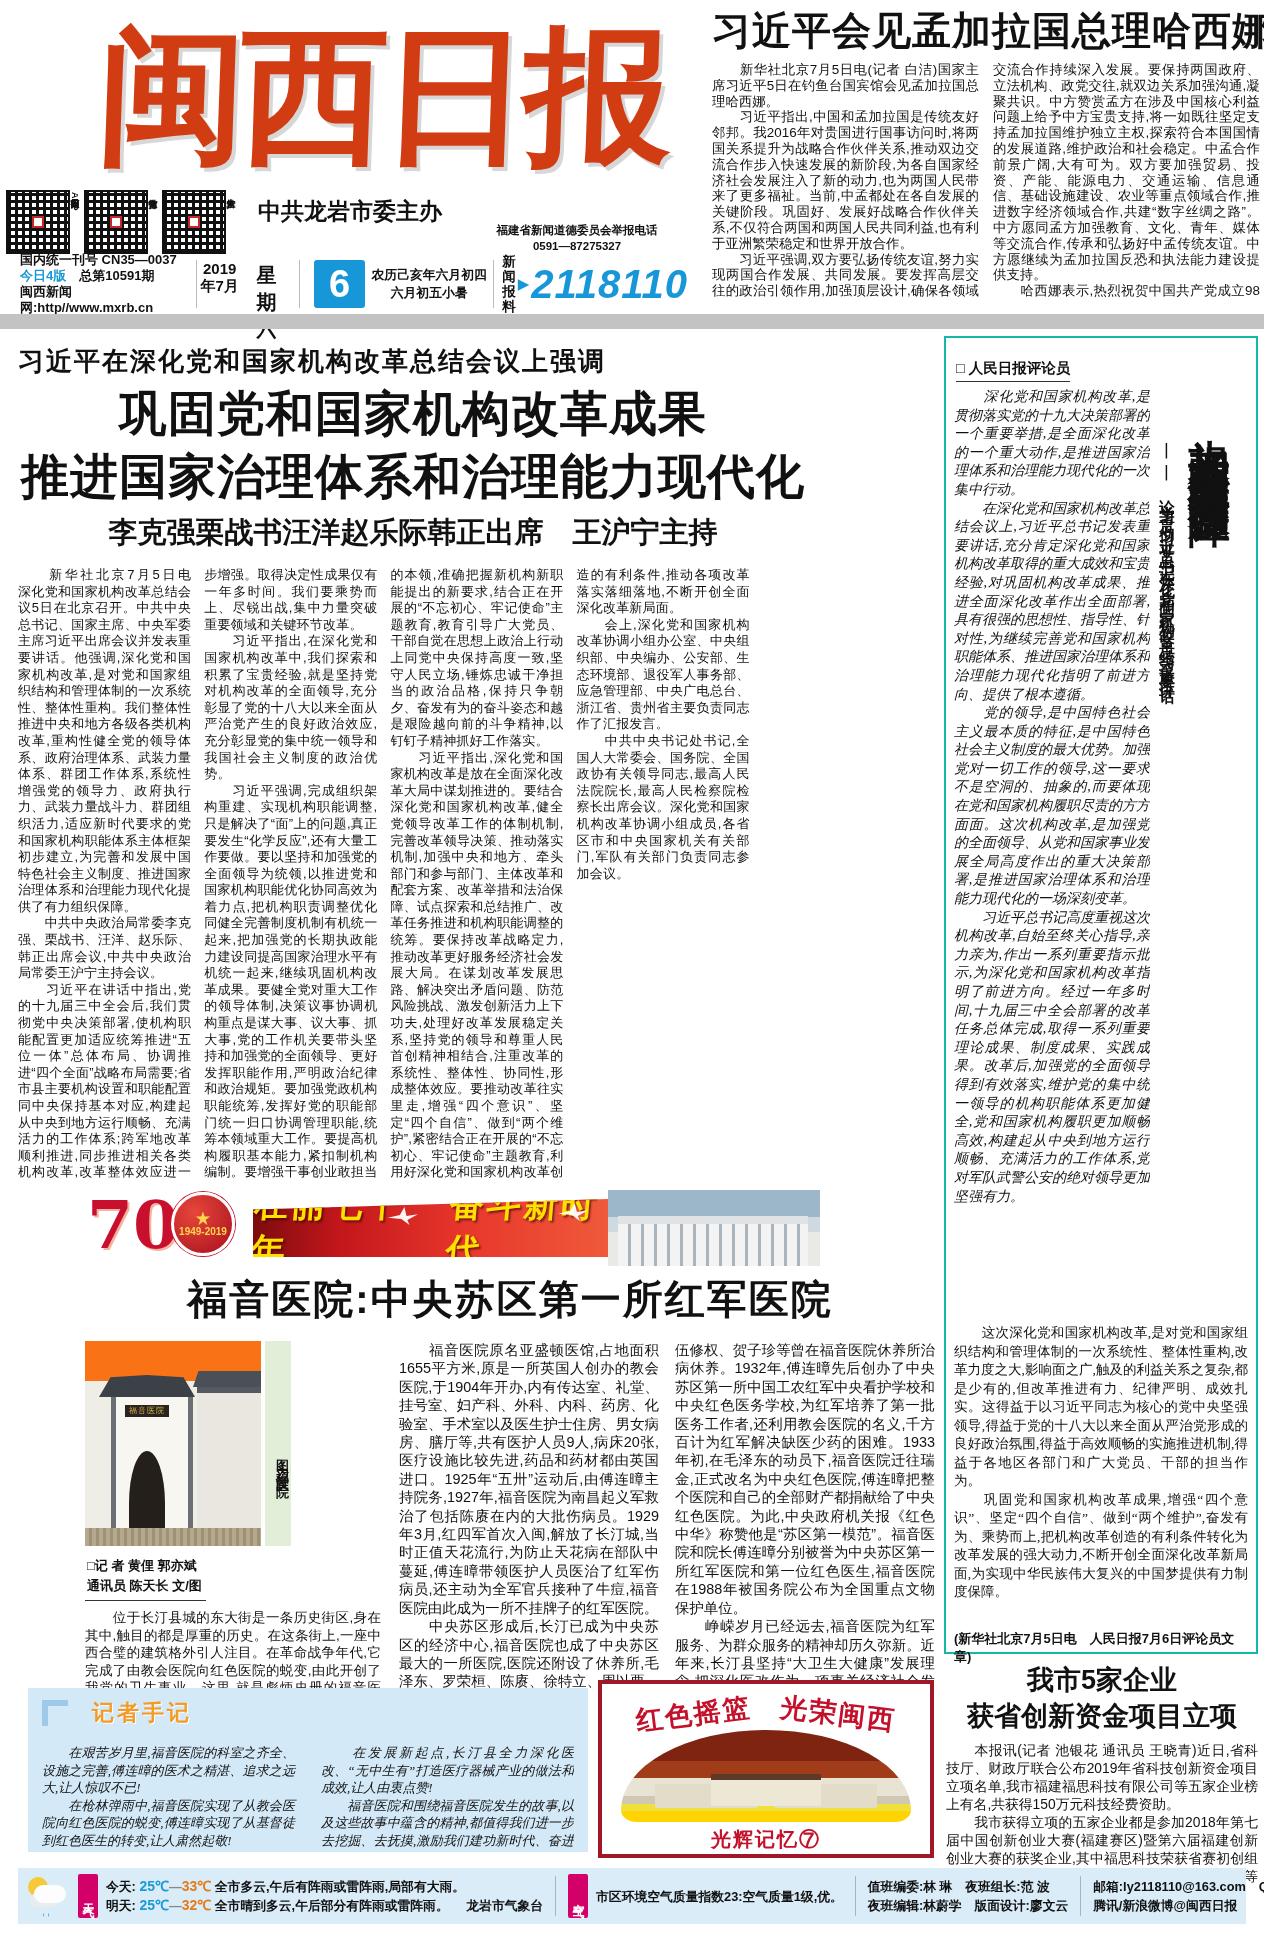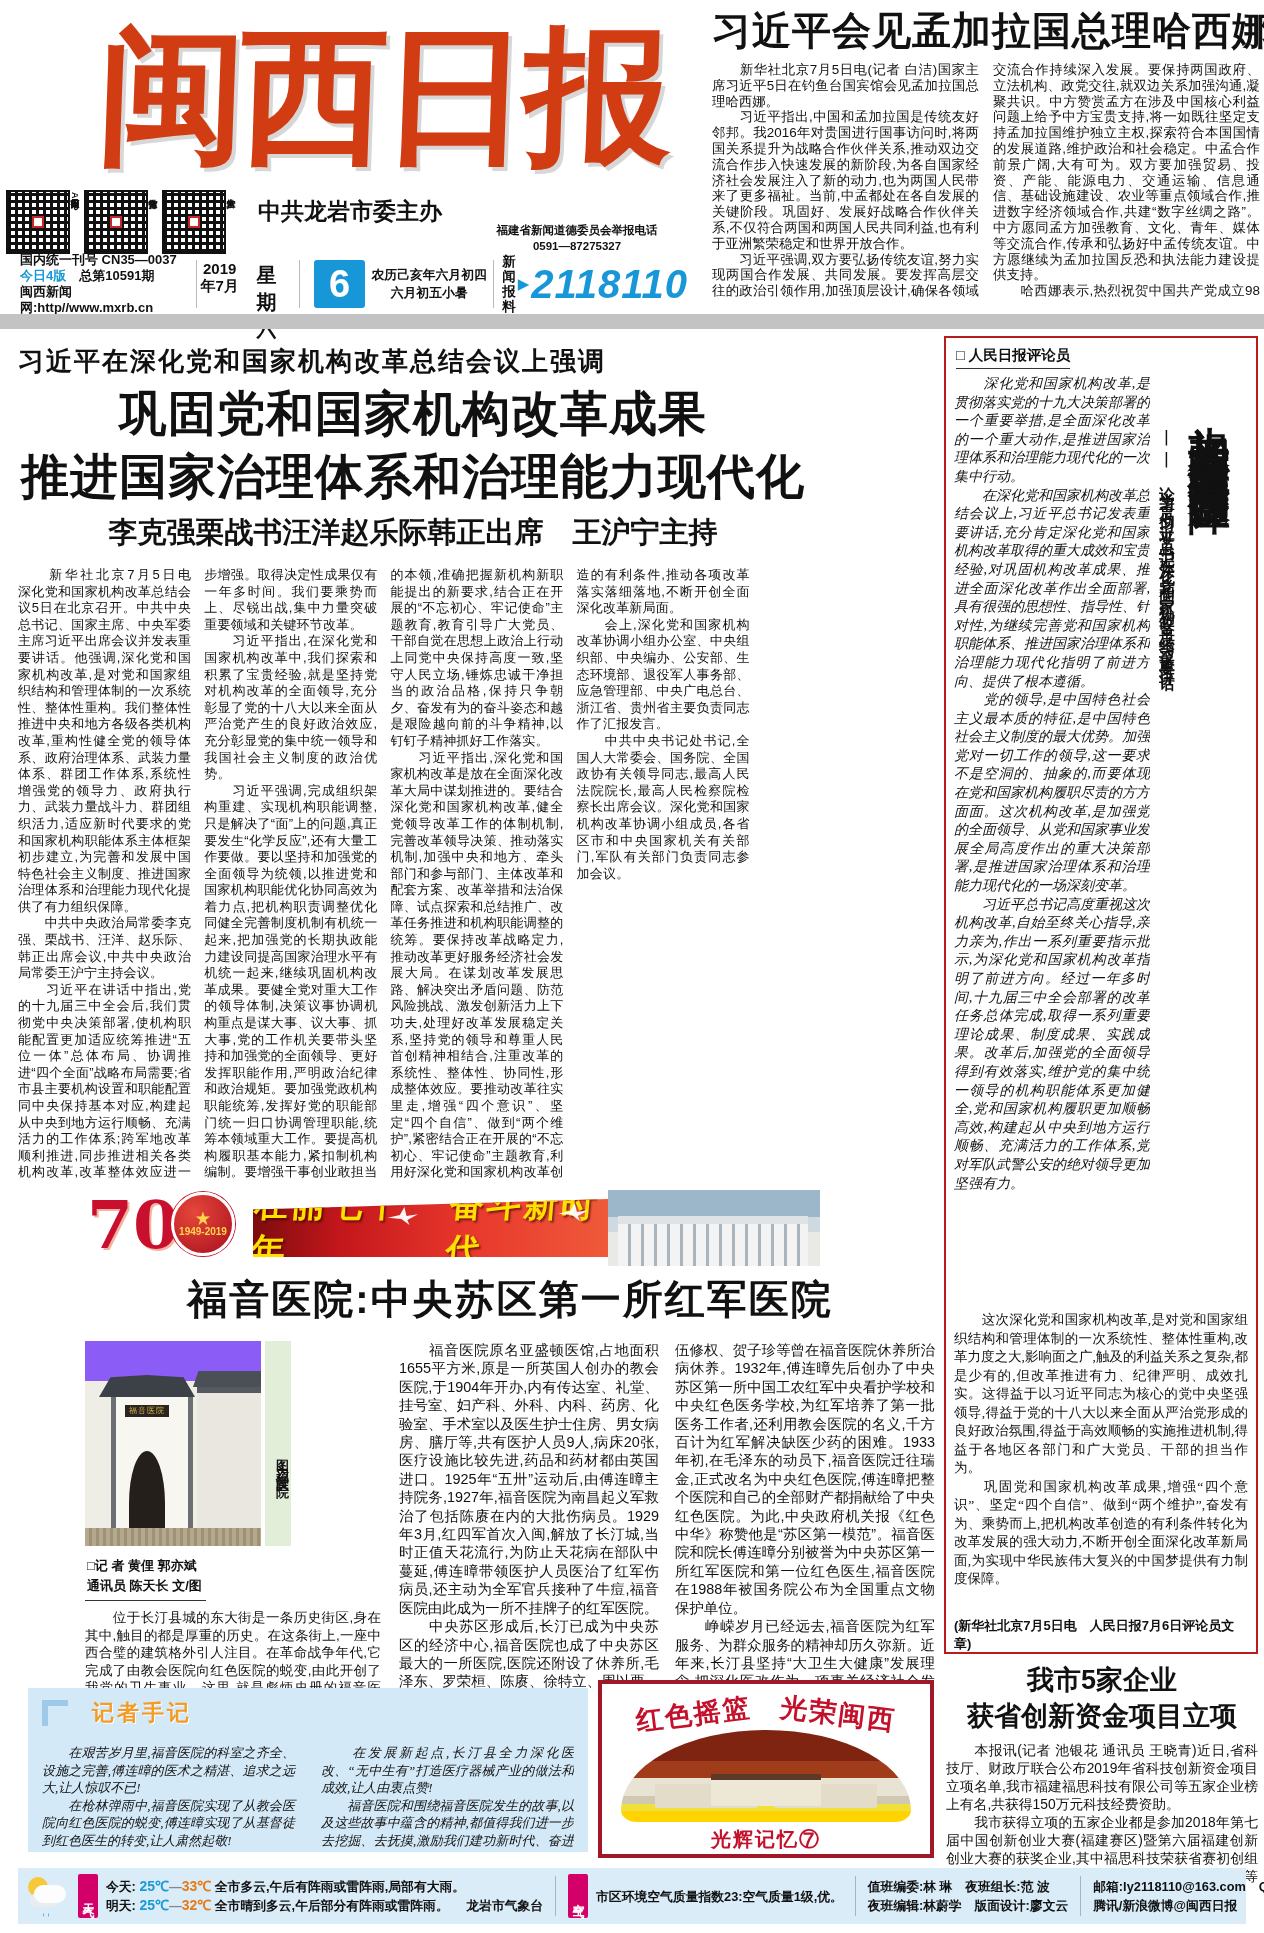--- a/index.html
+++ b/index.html
@@ -52,22 +52,22 @@
   
   .main-article{left:18px;top:344px;width:918px}
   .main-article .kicker{font-size:26px;font-weight:900;letter-spacing:2px}
   .main-head{width:790px;text-align:center;font-weight:900;font-size:48px;line-height:57px;
      letter-spacing:1px;margin-top:6px}
   .main-sub{width:790px;text-align:center;font-weight:900;font-size:29px;margin-top:8px}
   .main-body{margin-top:14px;height:618px;column-count:5;column-gap:13px;
      font-size:13px;line-height:16.6px;letter-spacing:.2px}
 
   
-  .combox{left:944px;top:336px;width:314px;height:1318px;border:2px solid #b91c1c;
-     box-sizing:border-box;padding:8px 8px 6px 8px}
+  .combox{left:944px;top:336px;width:314px;height:1318px;border:2px solid #14b8a6;
+     box-sizing:border-box;padding:21px 8px 6px 8px}
   .com-tag{font-size:14.5px;font-weight:900;border-bottom:1px solid #333;display:inline-block;
      padding-bottom:3px;margin-left:2px}
   .com-row{display:flex;height:928px;margin-top:6px}
   .com-colA{width:196px;font-family:"Liberation Serif",serif;font-style:italic;
      font-size:14px;line-height:18.6px;overflow:hidden}
   .com-sub{height:860px;padding-top:55px;font-size:15.5px;letter-spacing:6.5px;
      font-weight:bold;margin-left:6px}
   .com-head{height:920px;padding-top:18px;font-size:42px;font-weight:900;letter-spacing:4px;
      margin-left:4px}
   .com-bottom{margin-top:8px;height:298px;font-family:"Liberation Serif",serif;
@@ -97,21 +97,21 @@
   .bphoto .bld{position:absolute;left:10px;top:26px;width:190px;height:50px;
      background:repeating-linear-gradient(90deg,#f2f3f2 0 10px,#aab4bc 10px 13px);
      box-shadow:inset 0 8px 0 #dfe3e5}
 
   
   .hospital{left:85px;top:1272px;width:850px}
   .hospital h2{margin:0;text-align:center;font-size:40px;font-weight:900;letter-spacing:2px}
   .hos-row{display:flex;margin-top:14px}
   .hos-left{width:302px}
   .hos-photo-wrap{display:flex}
-  .hp{width:176px;height:205px;position:relative;overflow:hidden;background:#8b5cf6}
+  .hp{width:176px;height:205px;position:relative;overflow:hidden;background:#f97316}
   .hp .wall{position:absolute;left:0;top:40px;width:100%;height:165px;background:#efeee6}
   .hp .roofside{position:absolute;left:108px;top:30px;width:68px;height:16px;background:#4a5056;
       clip-path:polygon(0 100%,8% 0,100% 0,100% 100%)}
   .hp .roof{position:absolute;left:14px;top:34px;width:96px;height:22px;background:#3c4147;
       clip-path:polygon(0 100%,12% 10%,50% 0,88% 10%,100% 100%)}
   .hp .gate{position:absolute;left:26px;top:56px;width:72px;height:149px;background:#f7f6f0;
       border-left:5px solid #6b6f74;border-right:5px solid #6b6f74}
   .hp .plaque{position:absolute;left:40px;top:64px;width:44px;height:12px;background:#2a2320;
       color:#d8b24a;font-size:8px;line-height:12px;text-align:center;letter-spacing:1px}
   .hp .arch{position:absolute;left:44px;top:110px;width:36px;height:95px;background:#241f1b;

